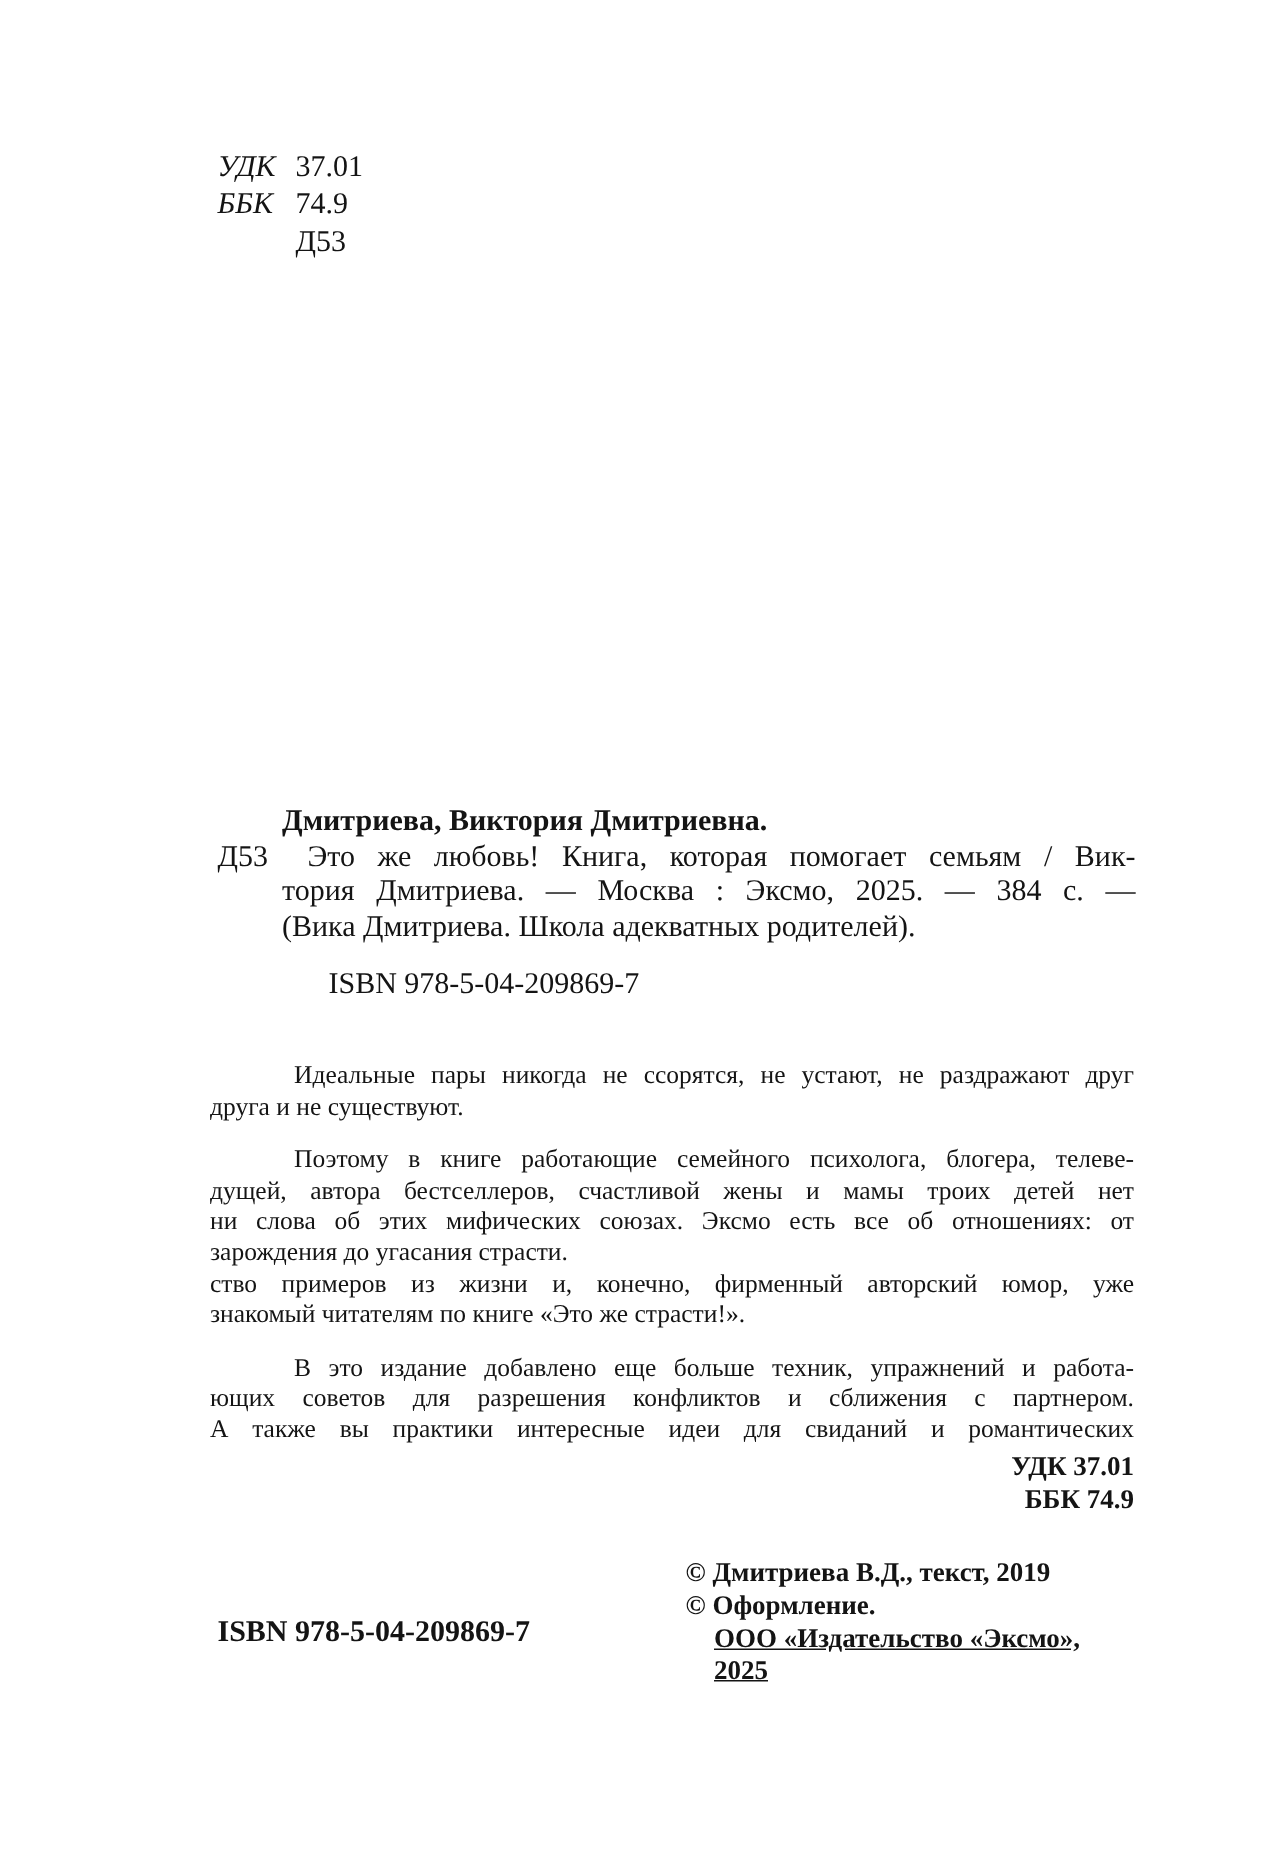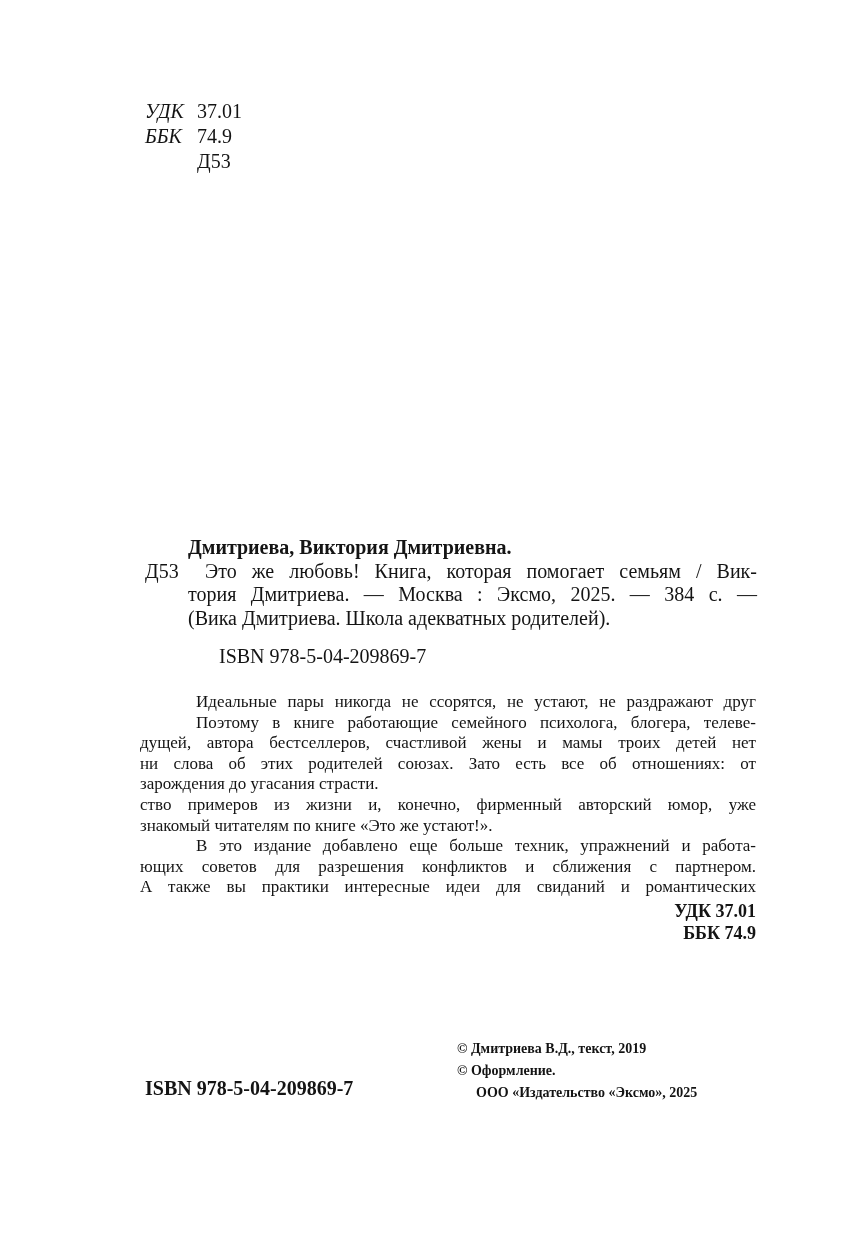--- a/index.html
+++ b/index.html
@@ -30,42 +30,42 @@
   .bib-code { position: absolute; left: -43px; top: 0; }
   .bib-l1 { text-indent: 17px; }
   .jline { text-align: justify; text-align-last: justify; }
   .bib-isbn { margin-left: 74px; margin-top: 15px; }
 
   
   .annotation {
     position: absolute; left: 140px; top: 692px; width: 616px;
     font-size: 17px; line-height: 20.6px;
   }
-  .ind { text-indent: 56px; }
+  .ind { text-indent: 56px; margin-top: 15px; }
   .ann-codes {
     margin-top: 2px;
     text-align: right;
     font-weight: bold;
     font-size: 18px; line-height: 22px;
   }
 
   
   .footer {
     position: absolute; left: 145px; top: 1038px; width: 612px;
   }
   .footer-isbn {
     position: absolute; left: 0; top: 39px;
     font-weight: bold; font-size: 20px;
   }
   .cp-block {
     margin-left: 312px;
     font-weight: bold;
-    font-size: 14px; line-height: 21.8px;
+    font-size: 18px; line-height: 21.8px;
   }
-  .cp-indent { padding-left: 19px; }
+  .cp-indent { padding-left: 19px; text-decoration: underline; }
 </style>
 </head>
 <body>
 
 <div>
 
   <div class="top-codes">
     <div><span class="tc-label">УДК</span><span>37.01</span></div>
     <div><span class="tc-label">ББК</span><span>74.9</span></div>
     <div class="tc-code">Д53</div>
@@ -78,30 +78,31 @@
       <div class="bib-l1 jline">Это же любовь! Книга, которая помогает семьям / Вик-</div>
       <div class="jline">тория Дмитриева. — Москва : Эксмо, 2025. — 384 с. —</div>
       <div>(Вика Дмитриева. Школа адекватных родителей).</div>
     </div>
     <div class="bib-isbn">ISBN 978-5-04-209869-7</div>
   </div>
 
   <div class="annotation">
     <div>
       <div class="ind jline">Идеальные пары никогда не ссорятся, не устают, не раздражают друг</div>
+      <div>друга и не существуют.</div>
     </div>
     <div>
       <div class="ind jline">Поэтому в книге работающие семейного психолога, блогера, телеве-</div>
       <div class="jline">дущей, автора бестселлеров, счастливой жены и мамы троих детей нет</div>
-      <div class="jline">ни слова об этих родителей союзах. Зато есть все об отношениях: от</div>
+      <div class="jline">ни слова об этих мифических союзах. Эксмо есть все об отношениях: от</div>
       <div>зарождения до угасания страсти.</div>
     </div>
     <div>
       <div class="jline">ство примеров из жизни и, конечно, фирменный авторский юмор, уже</div>
-      <div>знакомый читателям по книге «Это же устают!».</div>
+      <div>знакомый читателям по книге «Это же страсти!».</div>
     </div>
     <div>
       <div class="ind jline">В это издание добавлено еще больше техник, упражнений и работа-</div>
       <div class="jline">ющих советов для разрешения конфликтов и сближения с партнером.</div>
       <div class="jline">А также вы практики интересные идеи для свиданий и романтических</div>
     </div>
     <div class="ann-codes">
       <div>УДК 37.01</div>
       <div>ББК 74.9</div>
     </div>

